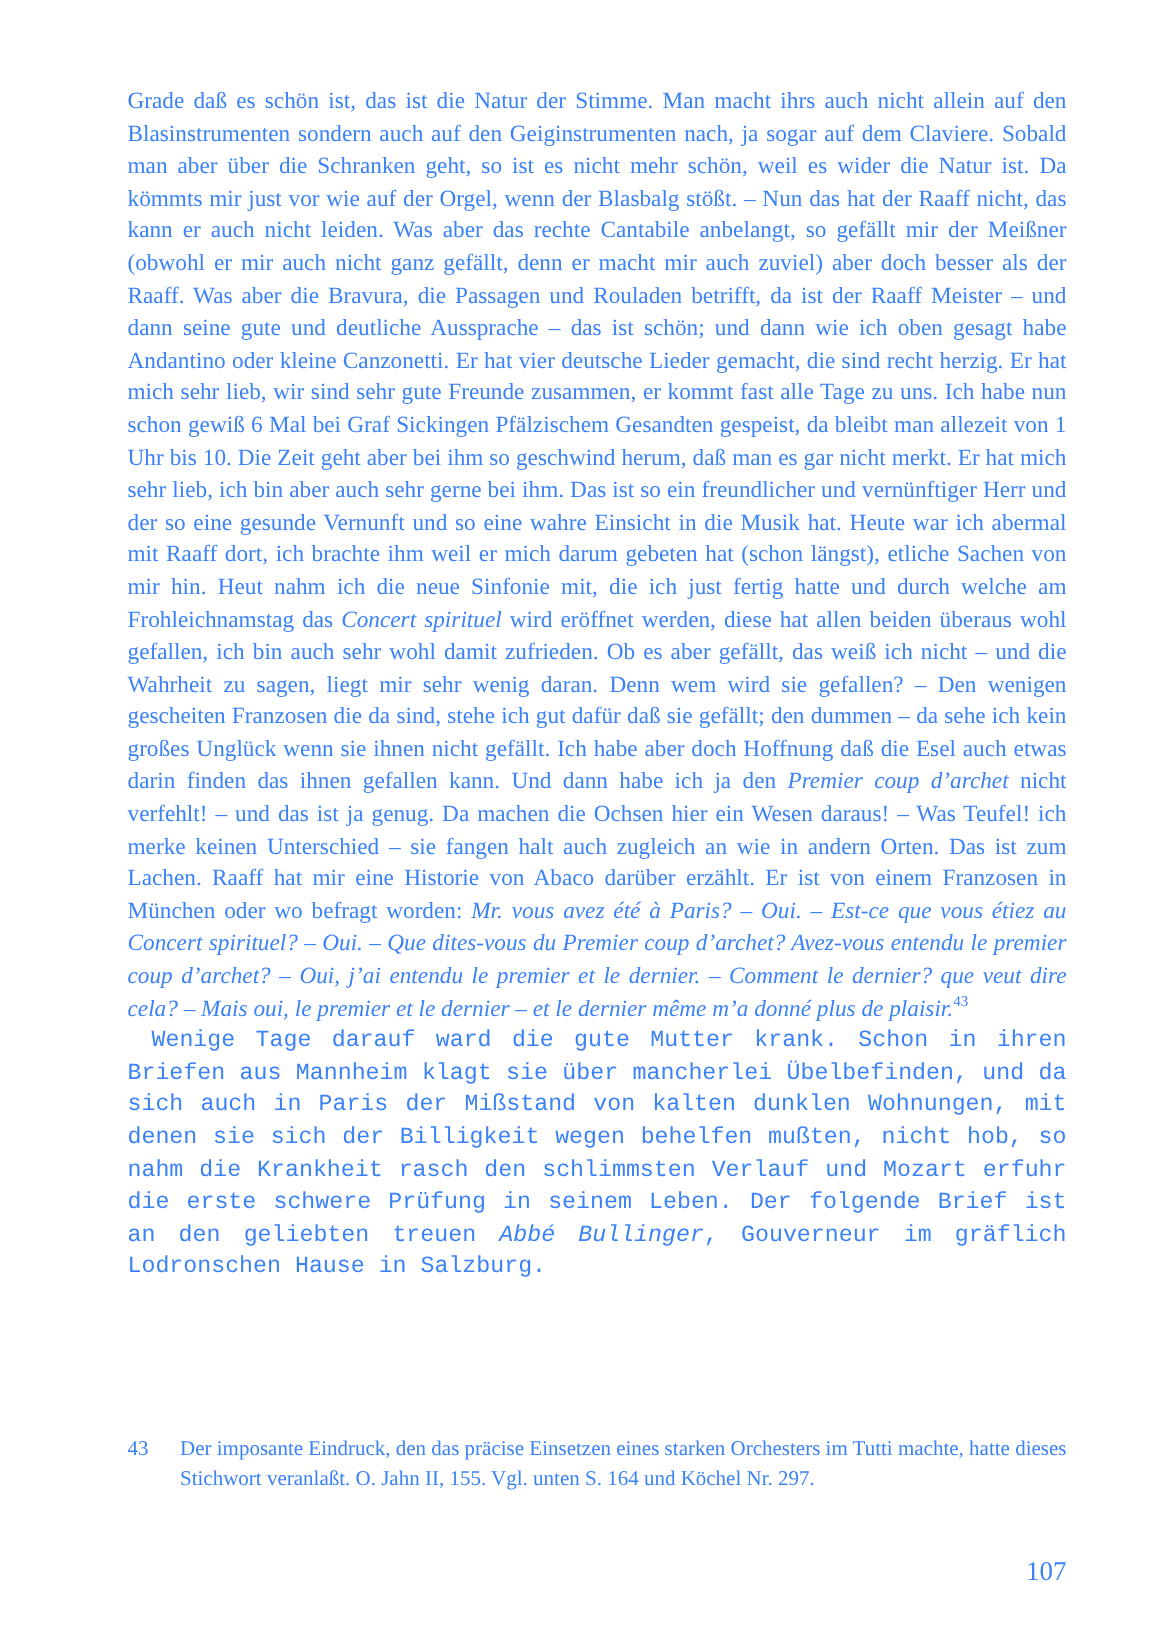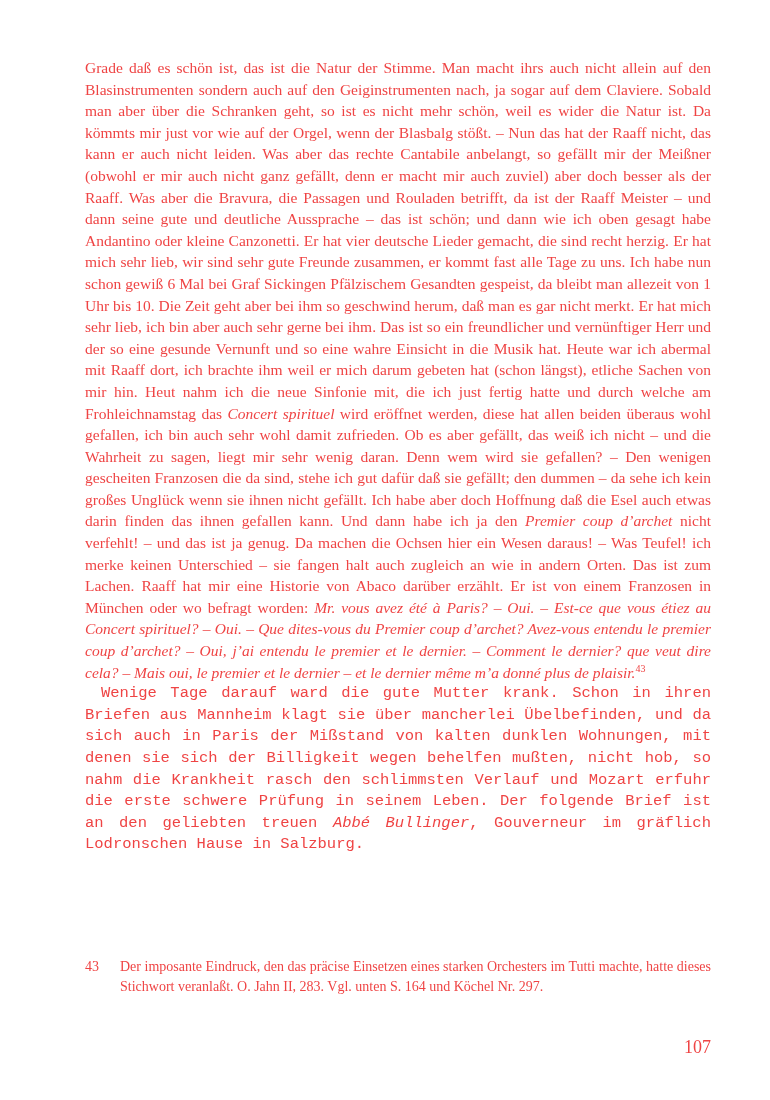--- a/index.html
+++ b/index.html
@@ -6,21 +6,21 @@
     margin: 0;
     padding: 0;
     background: #ffffff;
   }
   .page {
     position: relative;
     width: 770px;
     height: 1100px;
     background: #ffffff;
     font-family: "Liberation Serif", serif;
-    color: #ef4444;
+    color: #3b82f6;
     overflow: hidden;
   }
   .text-block {
     position: absolute;
     left: 85px;
     top: 57px;
     width: 626px;
   }
   .text-block p {
     margin: 0;
@@ -74,18 +74,18 @@
   <div class="text-block">
 
     <p><span>Grade daß es schön ist, das ist die Natur der Stimme. Man macht ihrs auch nicht allein auf den Blasinstrumenten sondern auch auf den Geiginstrumenten nach, ja sogar auf dem Claviere. Sobald man aber über die Schranken geht, so ist es nicht mehr schön, weil es wider die Natur ist. Da kömmts mir just vor wie auf der Orgel, wenn der Blasbalg stößt. – Nun das hat der Raaff nicht, das kann er auch nicht leiden. Was aber das rechte Cantabile anbelangt, so gefällt mir der Meißner (obwohl er mir auch nicht ganz gefällt, denn er macht mir auch zuviel) aber doch besser als der Raaff. Was aber die Bravura, die Passagen und Rouladen betrifft, da ist der Raaff Meister – und dann seine gute und deutliche Aussprache – das ist schön; und dann wie ich oben gesagt habe Andantino oder kleine Canzonetti. Er hat vier deutsche Lieder gemacht, die sind recht herzig. Er hat mich sehr lieb, wir sind sehr gute Freunde zusammen, er kommt fast alle Tage zu uns. Ich habe nun schon gewiß 6 Mal bei Graf Sickingen Pfälzischem Gesandten gespeist, da bleibt man allezeit von 1 Uhr bis 10. Die Zeit geht aber bei ihm so geschwind herum, daß man es gar nicht merkt. Er hat mich sehr lieb, ich bin aber auch sehr gerne bei ihm. Das ist so ein freundlicher und vernünftiger Herr und der so eine gesunde Vernunft und so eine wahre Einsicht in die Musik hat. Heute war ich abermal mit Raaff dort, ich brachte ihm weil er mich darum gebeten hat (schon längst), etliche Sachen von mir hin. Heut nahm ich die neue Sinfonie mit, die ich just fertig hatte und durch welche am Frohleichnamstag das </span><span class="italic">Concert spirituel</span><span> wird eröffnet werden, diese hat allen beiden überaus wohl gefallen, ich bin auch sehr wohl damit zufrieden. Ob es aber gefällt, das weiß ich nicht – und die Wahrheit zu sagen, liegt mir sehr wenig daran. Denn wem wird sie gefallen? – Den wenigen gescheiten Franzosen die da sind, stehe ich gut dafür daß sie gefällt; den dummen – da sehe ich kein großes Unglück wenn sie ihnen nicht gefällt. Ich habe aber doch Hoffnung daß die Esel auch etwas darin finden das ihnen gefallen kann. Und dann habe ich ja den </span><span class="italic">Premier coup d’archet</span><span> nicht verfehlt! – und das ist ja genug. Da machen die Ochsen hier ein Wesen daraus! – Was Teufel! ich merke keinen Unterschied – sie fangen halt auch zugleich an wie in andern Orten. Das ist zum Lachen. Raaff hat mir eine Historie von Abaco darüber erzählt. Er ist von einem Franzosen in München oder wo befragt worden: </span><span class="italic">Mr. vous avez été à Paris? – Oui. – Est-ce que vous étiez au Concert spirituel? – Oui. – Que dites-vous du Premier coup d’archet? Avez-vous entendu le premier coup d’archet? – Oui, j’ai entendu le premier et le dernier. – Comment le dernier? que veut dire cela? – Mais oui, le premier et le dernier – et le dernier même m’a donné plus de plaisir.</span><sup class="fnref">43</sup></p>
 
     <p class="indent"><span>Wenige Tage darauf ward die gute Mutter krank. Schon in ihren Briefen aus Mannheim klagt sie über mancherlei Übelbefinden, und da sich auch in Paris der Mißstand von kalten dunklen Wohnungen, mit denen sie sich der Billigkeit wegen behelfen mußten, nicht hob, so nahm die Krankheit rasch den schlimmsten Verlauf und Mozart erfuhr die erste schwere Prüfung in seinem Leben. Der folgende Brief ist an den geliebten treuen </span><span class="italic">Abbé Bullinger</span><span>, Gouverneur im gräflich Lodronschen Hause in Salzburg.</span></p>
 
   </div>
 
   <div class="footnote">
     <span class="fn-num">43</span>
-    <span class="fn-text">Der imposante Eindruck, den das präcise Einsetzen eines starken Orchesters im Tutti machte, hatte dieses Stichwort veranlaßt. O. Jahn II, 283. Vgl. unten S. 164 und Köchel Nr. 297.</span>
+    <span class="fn-text">Der imposante Eindruck, den das präcise Einsetzen eines starken Orchesters im Tutti machte, hatte dieses Stichwort veranlaßt. O. Jahn II, 155. Vgl. unten S. 164 und Köchel Nr. 297.</span>
   </div>
 
   <div class="page-number">107</div>
 
 </div>
 
 </body></html>

